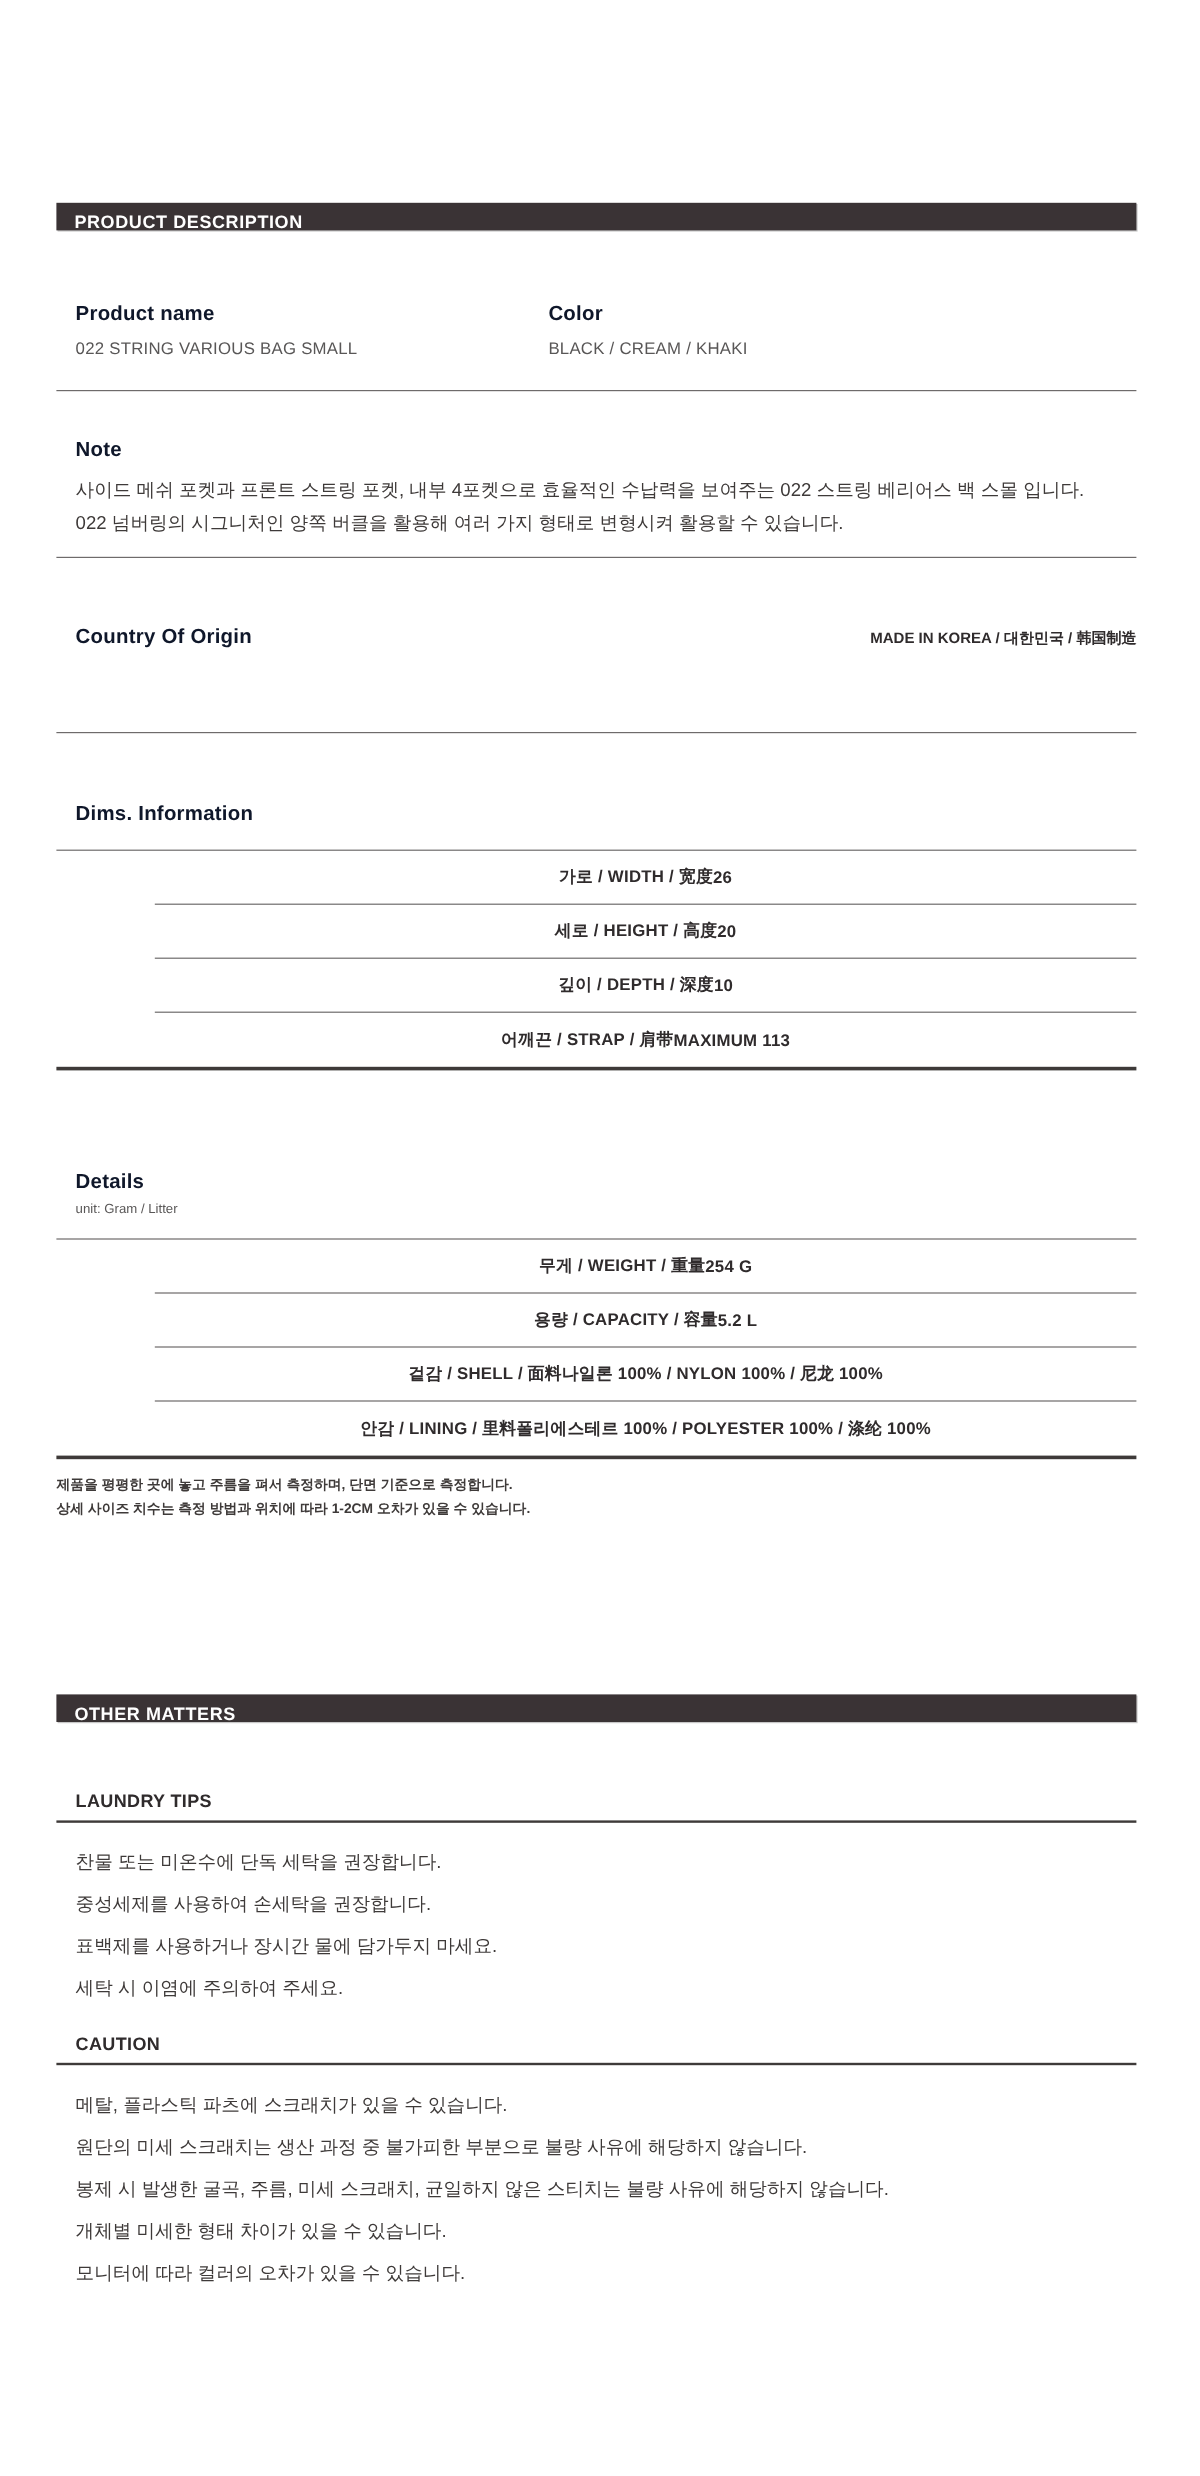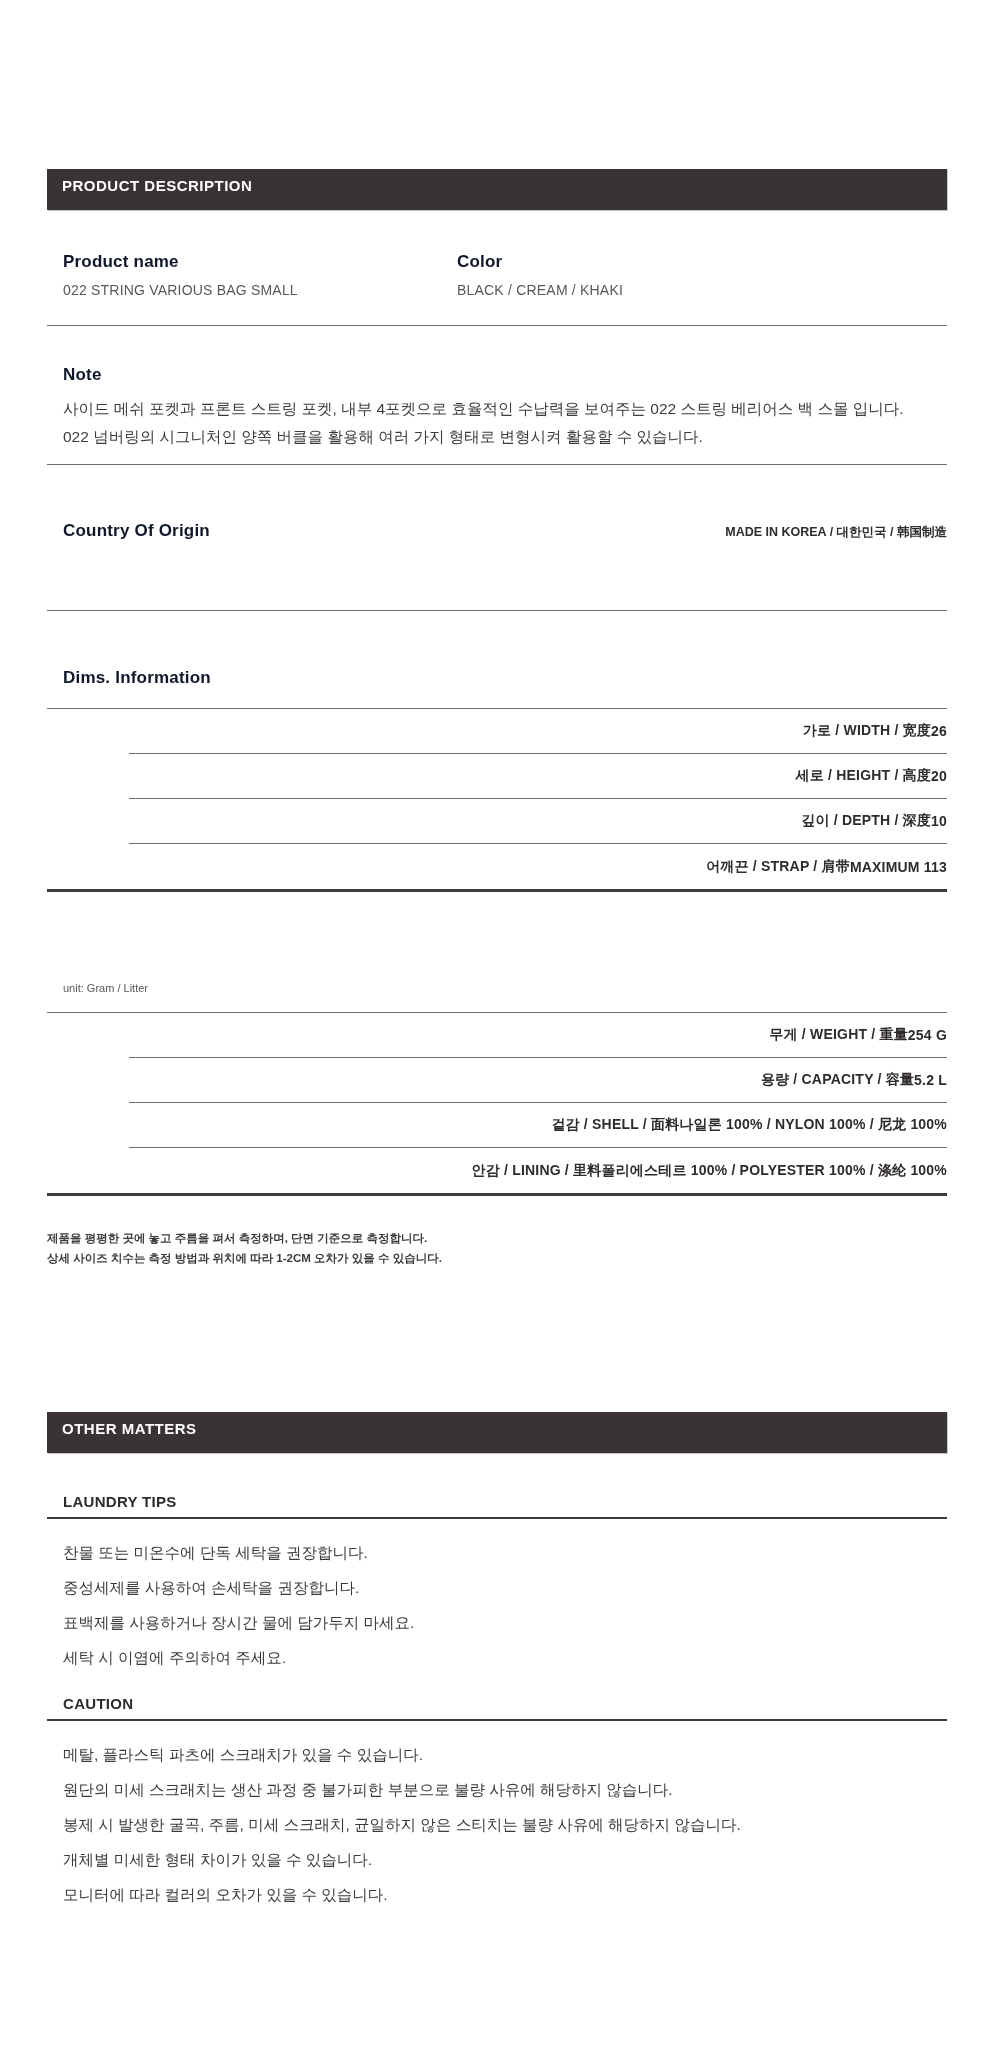--- a/index.html
+++ b/index.html
@@ -2,42 +2,42 @@
 <html><head>
 <meta charset="utf-8">
 <style>
   html,body{margin:0;padding:0;background:#fff;}
   body{font-family:"Liberation Sans","DejaVu Sans",sans-serif;color:#3e3a39;}
   #page{position:relative;width:1000px;height:2063px;background:#ffffff;overflow:hidden;}
 
   .abs{position:absolute;left:47px;width:900px;}
 
   
-  .bar{background:#3a3335;height:41px;line-height:33px;color:#ffffff;
+  .bar{background:#3a3335;height:23px;line-height:33px;color:#ffffff;
        font-size:15px;font-weight:bold;letter-spacing:.5px;padding-left:15px;
        box-sizing:border-box;box-shadow:1px 1px 0 rgba(0,0,0,.22);}
 
   .h1{font-size:17px;font-weight:bold;color:#0f172a;letter-spacing:.2px;}
   .pad16{padding-left:16px;}
   .subval{font-size:14px;color:#595757;letter-spacing:.2px;}
   .rule{border-top:1px solid #6e6b6b;height:0;}
   .rule-thick{border-top:3px solid #3e3a39;height:0;}
 
   .twocol{display:block;}
   .col-right{position:absolute;left:410px;top:0;}
 
   .ko{font-size:15.5px;line-height:28px;color:#3e3a39;}
 
   .origin-row{display:flex;justify-content:space-between;align-items:flex-end;}
   .origin-val{font-size:12.5px;font-weight:bold;color:#2f2b2c;}
 
   .unit{font-size:11px;color:#595757;margin:7px 0 0 16px;line-height:13px;}
   .spec-table{margin-top:20px;border-top:1px solid #6e6b6b;}
   .spec-row{margin-left:82px;height:45px;display:flex;align-items:center;
-            justify-content:flex-end;border-bottom:1px solid #6e6b6b;box-sizing:border-box;}
+            justify-content:center;border-bottom:1px solid #6e6b6b;box-sizing:border-box;}
   .spec-row:last-child{border-bottom:none;}
   .spec-label{font-size:14px;font-weight:bold;color:#2f2b2c;letter-spacing:.2px;}
   .spec-value{font-size:14px;font-weight:bold;color:#2f2b2c;letter-spacing:.2px;}
 
   .fineprint{text-align:left;font-size:11.5px;font-weight:bold;color:#3e3a39;line-height:20px;}
 
   .h2{font-size:15px;font-weight:bold;color:#2f2b2c;letter-spacing:.3px;padding-left:16px;line-height:18px;}
   .underline2{border-top:2px solid #3e3a39;height:0;margin-top:6px;}
   .tips .ko-line{font-size:15.5px;line-height:35px;color:#3e3a39;padding-left:16px;}
   .tips-body{margin-top:16px;}
@@ -93,20 +93,21 @@
       </div>
       <div class="spec-row">
         <span class="spec-label">어깨끈 / STRAP / 肩带</span>
         <span class="spec-value">MAXIMUM 113</span>
       </div>
     </div>
     <div class="rule-thick"></div>
   </div>
 
   <div class="abs" style="top:975px;">
+    <div class="h1 pad16">Details</div>
     <div class="unit">unit: Gram / Litter</div>
     <div class="spec-table" style="margin-top:17px;">
       <div class="spec-row">
         <span class="spec-label">무게 / WEIGHT / 重量</span>
         <span class="spec-value">254 G</span>
       </div>
       <div class="spec-row">
         <span class="spec-label">용량 / CAPACITY / 容量</span>
         <span class="spec-value">5.2 L</span>
       </div>

